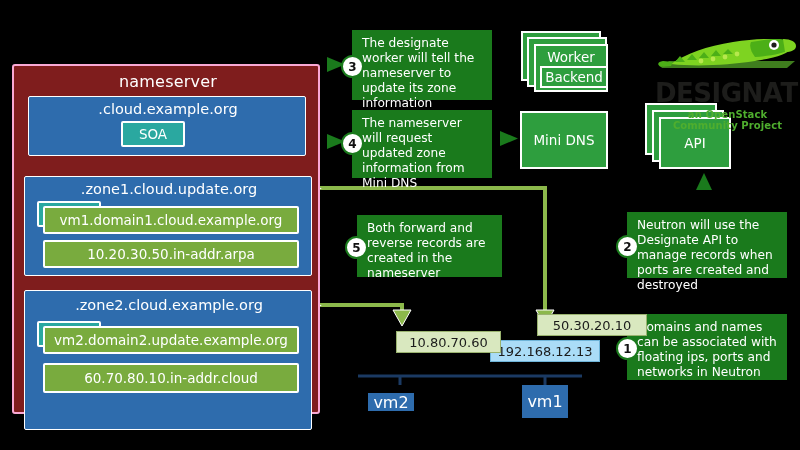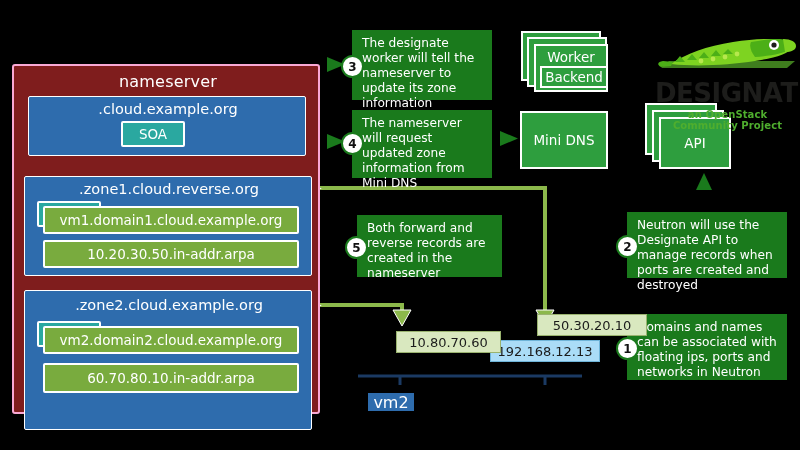--- a/index.html
+++ b/index.html
@@ -115,32 +115,32 @@
   <div class="abs ns-panel" style="left:12px;top:30px;width:308px;height:350px;">
 
     <div class="abs ns-title" style="left:0;top:6px;width:308px;">nameserver</div>
 
     <div class="abs zone-box" style="left:14px;top:30px;width:278px;height:60px;">
       <div class="abs zone-title" style="left:0;top:4px;width:278px;">.cloud.example.org</div>
       <div class="abs rec-teal" style="left:92px;top:24px;width:64px;height:26px;">SOA</div>
     </div>
 
     <div class="abs zone-box" style="left:10px;top:110px;width:288px;height:100px;">
-      <div class="abs zone-title" style="left:0;top:4px;width:288px;">.zone1.cloud.reverse.org</div>
+      <div class="abs zone-title" style="left:0;top:4px;width:288px;">.zone1.cloud.update.org</div>
 
       <div class="abs rec-teal" style="left:12px;top:24px;width:64px;height:26px;z-index:1;"></div>
       <div class="abs rec-green" style="left:18px;top:29px;width:256px;height:28px;z-index:2;">vm1.domain1.cloud.example.org</div>
       <div class="abs rec-green" style="left:18px;top:63px;width:256px;height:28px;z-index:2;">10.20.30.50.in-addr.arpa</div>
     </div>
 
     <div class="abs zone-box" style="left:10px;top:224px;width:288px;height:140px;">
       <div class="abs zone-title" style="left:0;top:6px;width:288px;">.zone2.cloud.example.org</div>
       <div class="abs rec-teal" style="left:12px;top:30px;width:64px;height:26px;z-index:1;"></div>
-      <div class="abs rec-green" style="left:18px;top:35px;width:256px;height:28px;z-index:2;">vm2.domain2.cloud.example.org</div>
-      <div class="abs rec-green" style="left:18px;top:72px;width:256px;height:30px;z-index:2;">60.70.80.10.in-addr.arpa</div>
+      <div class="abs rec-green" style="left:18px;top:35px;width:256px;height:28px;z-index:2;">vm2.domain2.update.example.org</div>
+      <div class="abs rec-green" style="left:18px;top:72px;width:256px;height:30px;z-index:2;">60.70.80.10.in-addr.cloud</div>
     </div>
   </div>
 
   <div class="abs callout" style="left:352px;top:30px;width:140px;height:70px;">The designate worker will tell the nameserver to update its zone information</div>
   <div class="badge" style="left:341px;top:55px;">3</div>
 
   <div class="abs callout" style="left:352px;top:110px;width:140px;height:68px;">The nameserver will request updated zone information from Mini DNS</div>
   <div class="badge" style="left:341px;top:132px;">4</div>
 
   <div class="abs callout" style="left:357px;top:215px;width:145px;height:62px;">Both forward and reverse records are created in the nameserver</div>
@@ -195,14 +195,15 @@
     </svg>
     <div class="logo-word" style="margin-top:-6px;">DESIGNATE</div>
     <div class="logo-tag" style="margin-top:1px;">an OpenStack Community Project</div>
   </div>
 
   <div class="abs ip-green" style="left:490px;top:314px;width:110px;height:22px;">50.30.20.10</div>
   <div class="abs ip-blue" style="left:490px;top:340px;width:110px;height:22px;">192.168.12.13</div>
   <div class="abs ip-green" style="left:349px;top:331px;width:105px;height:22px;">10.80.70.60</div>
 
   <div class="abs vm-box" style="left:368px;top:385px;width:46px;height:18px;margin-top:8px;">vm2</div>
+  <div class="abs vm-box" style="left:522px;top:385px;width:46px;height:33px;">vm1</div>
 
 </div>
 
 </body></html>

